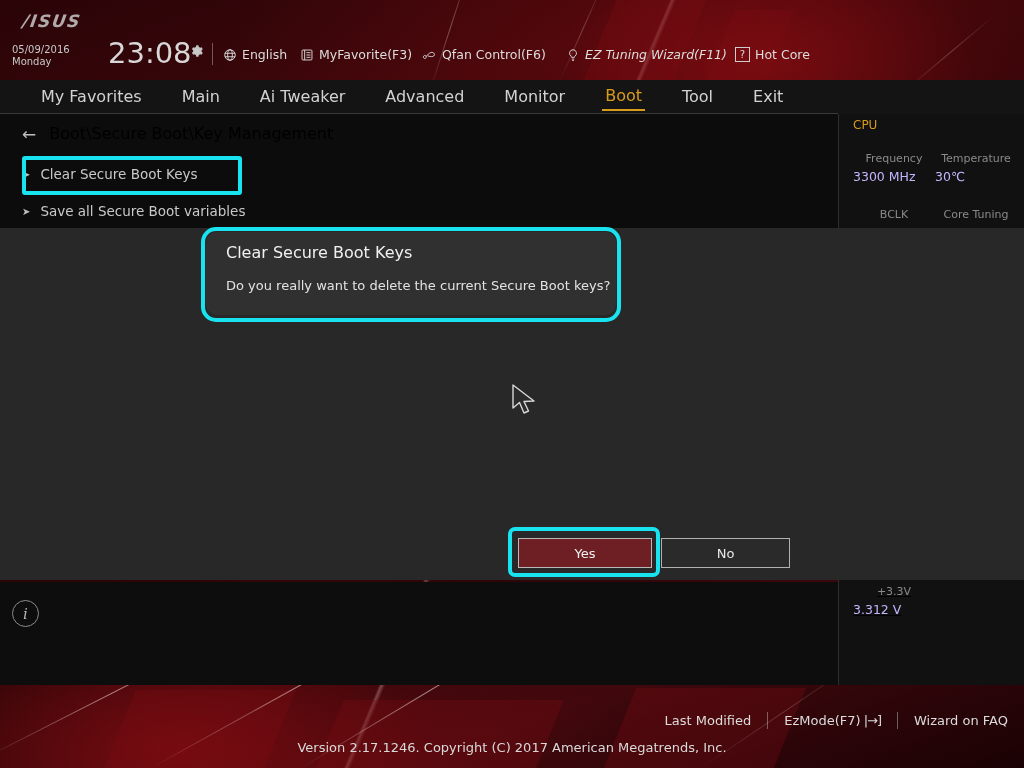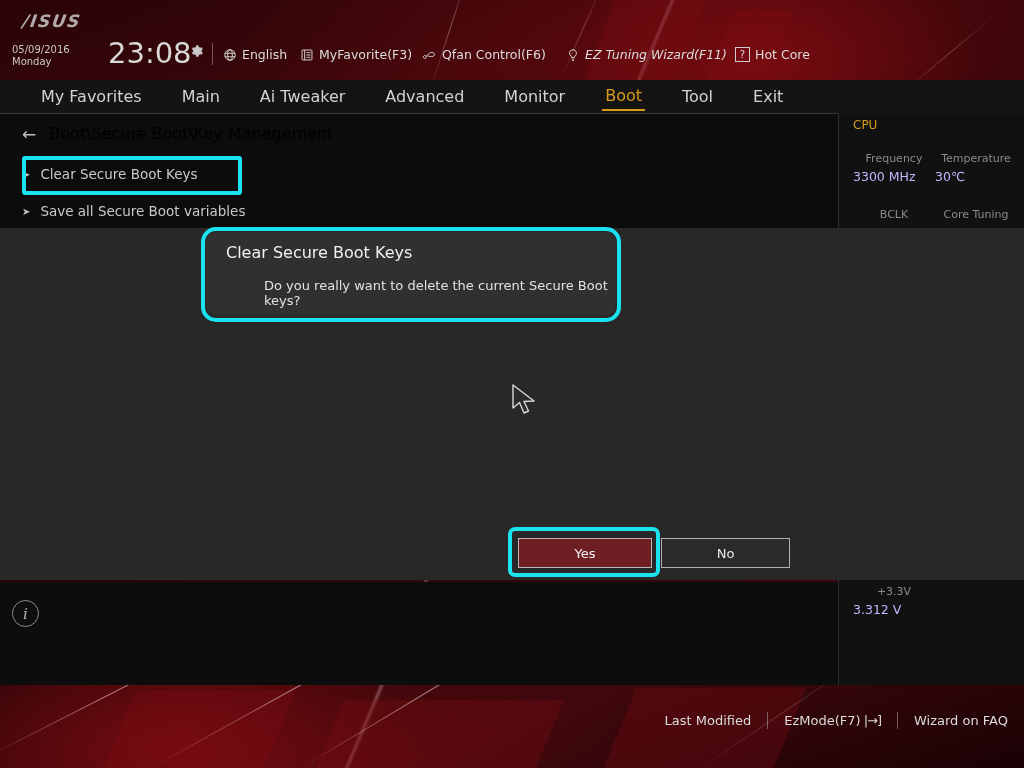--- a/index.html
+++ b/index.html
@@ -241,21 +241,21 @@
     color: #8a8a8a;
     margin-bottom: 4px;
     text-align: center;
   }
   .hw-value {
     font-size: 12.5px;
     color: #c4b5fd;
   }
   #hw-row-1 { top: 72px; }
   #hw-row-2 { top: 128px; }
-  #hw-row-volt { top: 505px; }
+  #hw-row-volt { top: 505px; text-decoration: underline; }
 
   
   #overlay-panel {
     position: absolute;
     left: 0; top: 228px;
     width: 1024px; height: 352px;
     background: #282828;
     z-index: 10;
   }
 
@@ -272,21 +272,20 @@
     position: absolute;
     left: 20px; top: 11px;
     font-size: 16px;
     color: #f0f0f0;
   }
   #dialog-message {
     position: absolute;
     left: 20px; top: 46px;
     font-size: 13px;
     color: #e2e2e2;
-    margin-left: 38px;
   }
 
   
   .dlg-btn {
     position: absolute;
     height: 28px;
     display: flex;
     align-items: center;
     justify-content: center;
     font-size: 13px;
@@ -574,20 +573,21 @@
     <div class="foot-link">Last Modified</div>
     <div class="foot-sep"></div>
     <div class="foot-link">
       <span>EzMode(F7)</span>
       <span id="ez-arrow">|→]</span>
     </div>
     <div class="foot-sep"></div>
     <div class="foot-link">Wizard on FAQ</div>
   </div>
 
+  <div id="version-line">Version 2.17.1246. Copyright (C) 2017 American Megatrends, Inc.</div>
 
   <div class="annot" id="annot-menu"></div>
   <div class="annot" id="annot-dialog"></div>
   <div class="annot" id="annot-yes"></div>
 
   <div id="cursor">
     <svg width="30" height="34" viewBox="0 0 30 34">
       <path d="M3 2 L3 25 L9.5 19.5 L14 30 L18.5 28 L14 18.5 L24 18 Z" fill="#2b2b2b" stroke="#d8d8d8" stroke-width="1.4" stroke-linejoin="round"></path>
     </svg>
   </div>

